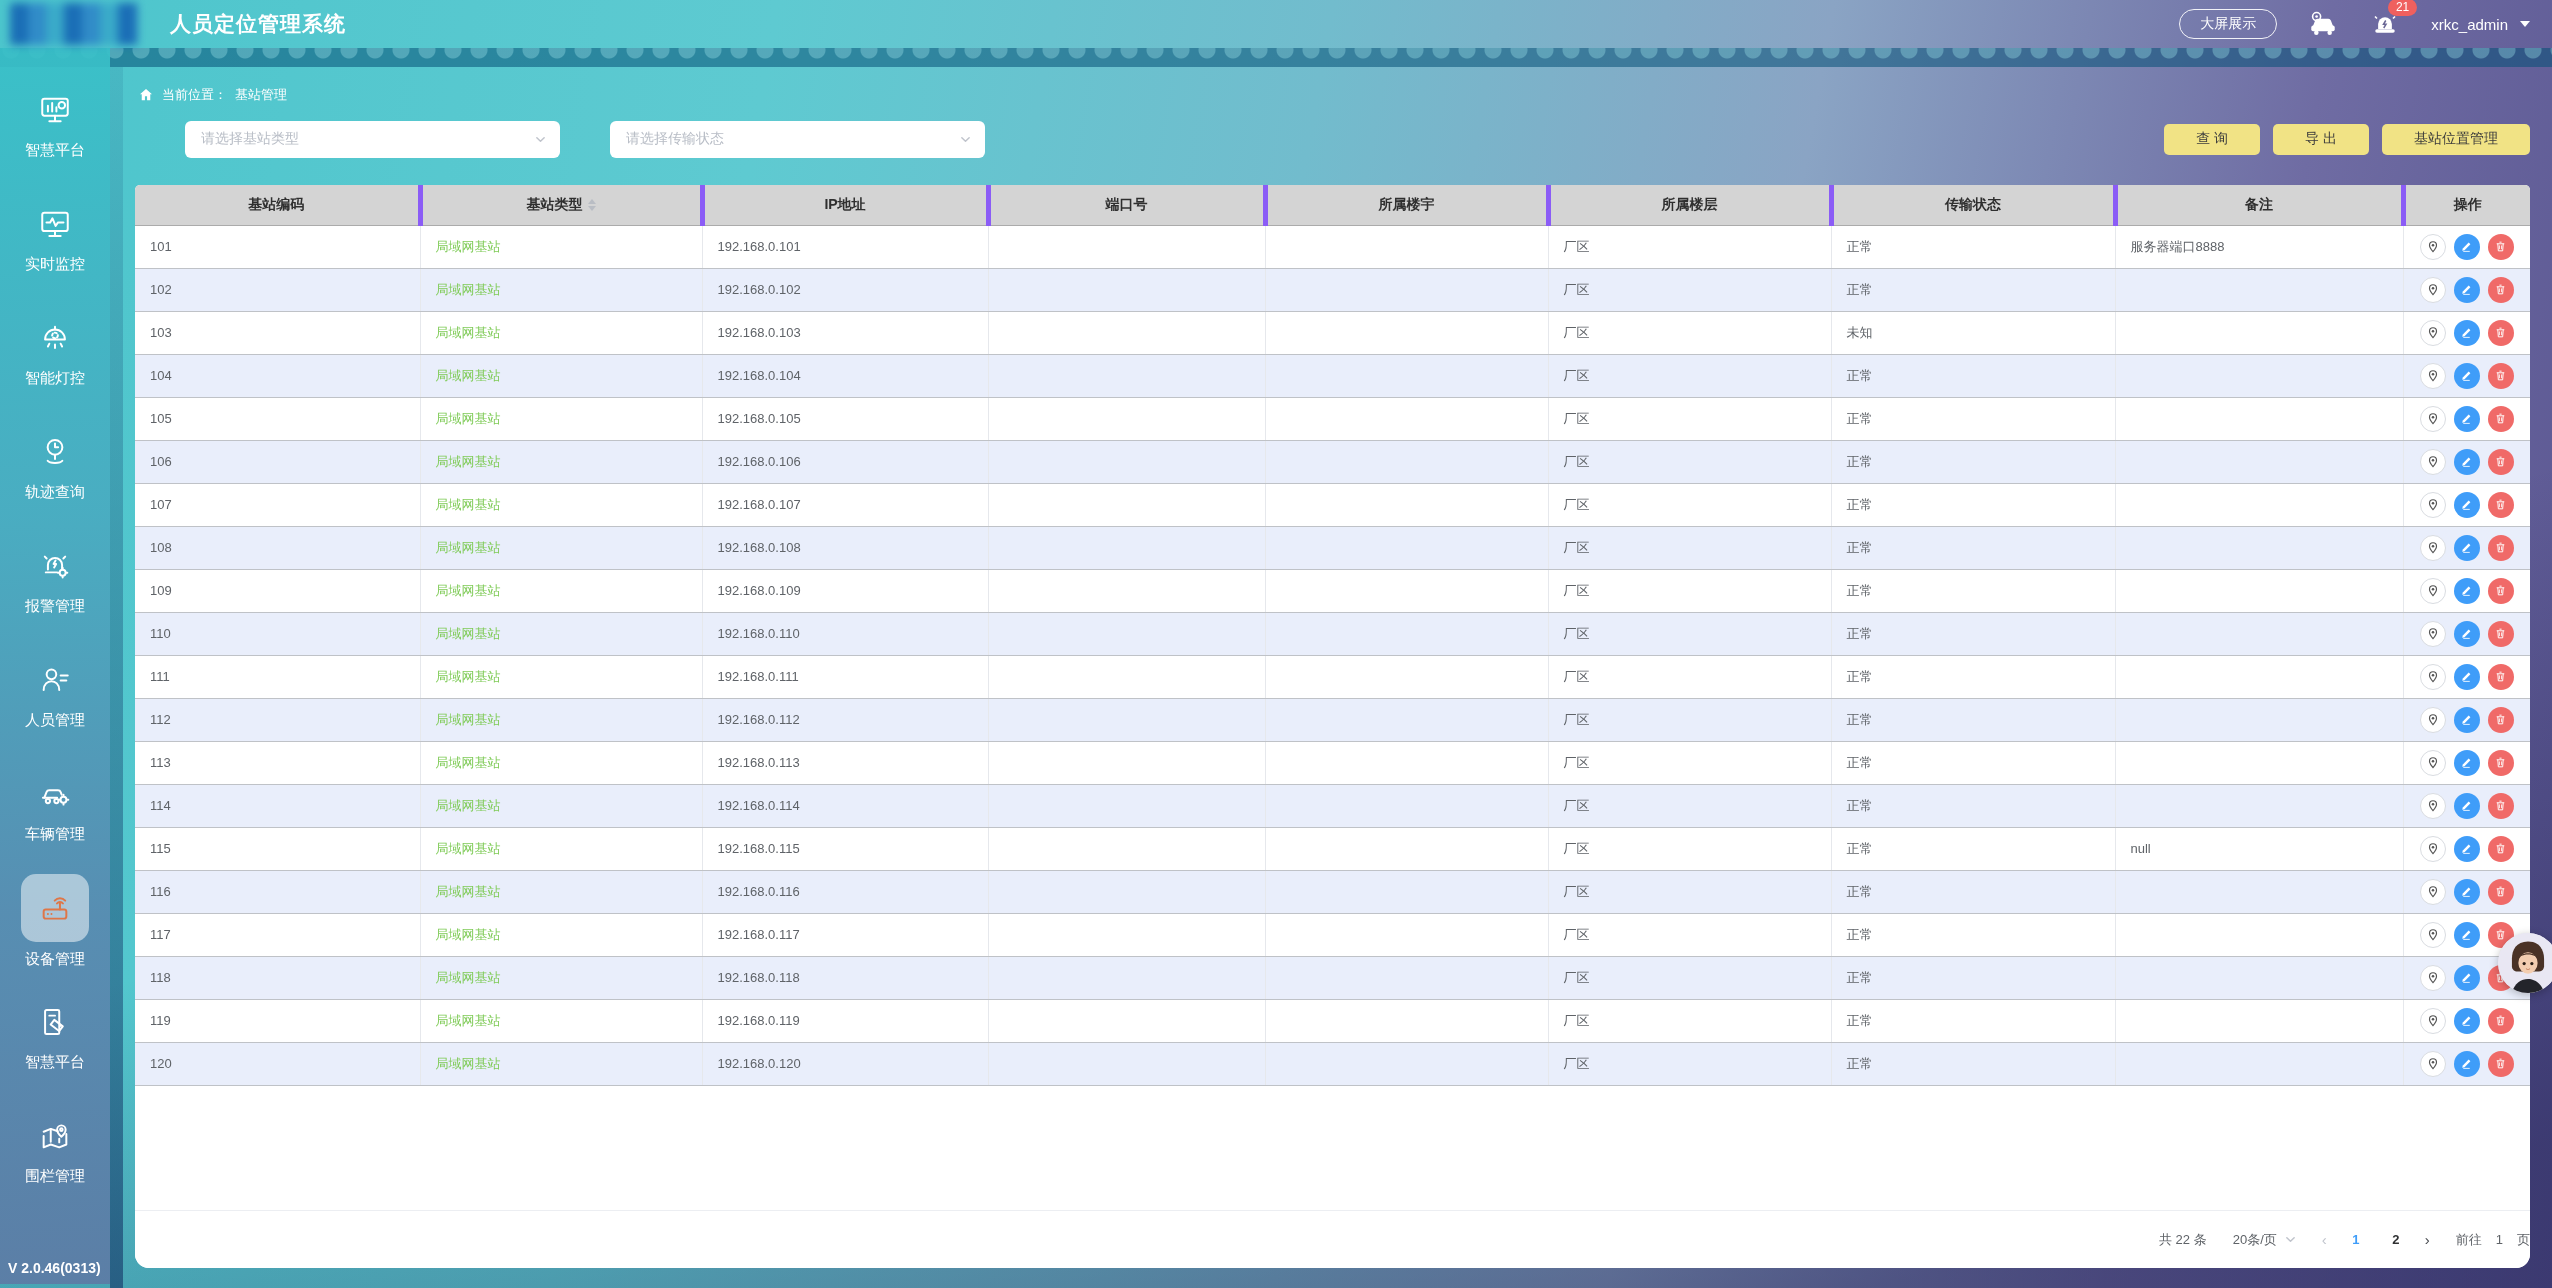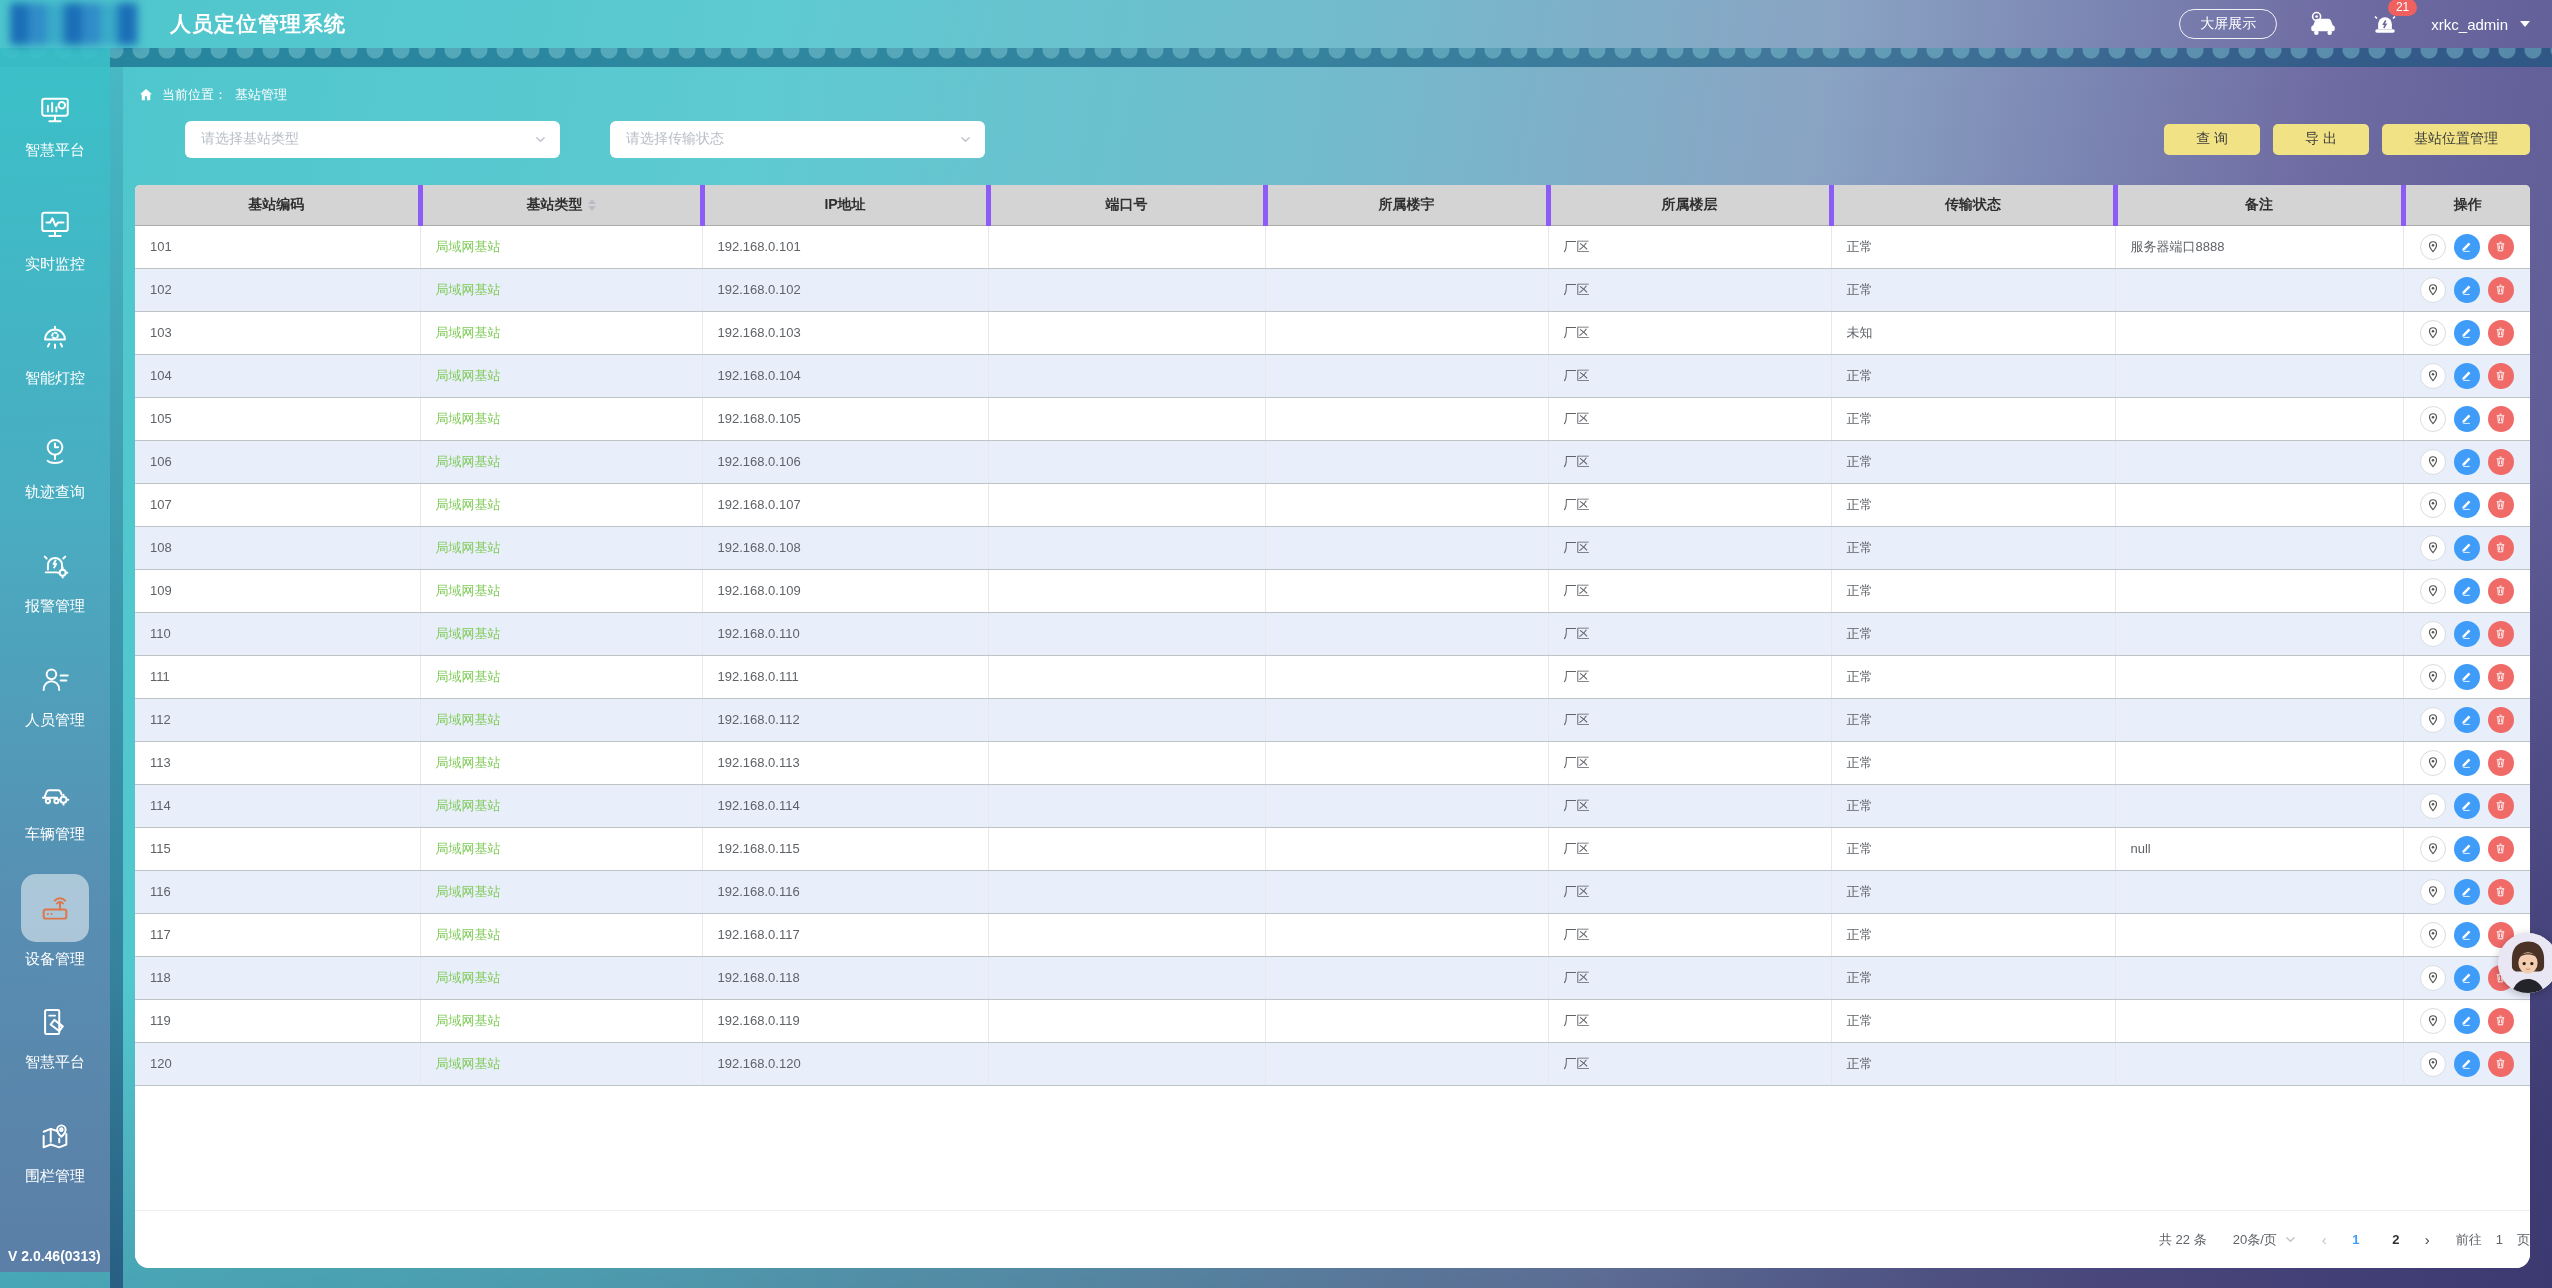--- a/index.html
+++ b/index.html
@@ -31,21 +31,21 @@
   .topbar-right{ margin-left:auto; display:flex; align-items:center; gap:30px; padding-right:22px; }
   .bigscreen-btn{ border:1px solid rgba(255,255,255,0.9); color:#fff; background:transparent;
     border-radius:16px; padding:5px 20px; font-size:14px; cursor:pointer; }
   .tb-icon{ position:relative; width:32px; height:32px; display:flex; align-items:center; justify-content:center; cursor:pointer; }
   .badge{ position:absolute; top:-9px; right:-16px; background:#ef605e; color:#fff; font-size:12px;
     border-radius:10px; padding:1px 8px; line-height:15px; }
   .user-box{ display:flex; align-items:center; gap:12px; color:#fff; font-size:15px; cursor:pointer; }
   .caret-down{ width:0; height:0; border-left:5px solid transparent; border-right:5px solid transparent; border-top:6px solid #fff; }
 
   
-  .sidebar{ position:absolute; left:0; top:48px; bottom:16px; width:110px; z-index:4;
+  .sidebar{ position:absolute; left:0; top:48px; bottom:4px; width:110px; z-index:4;
     background:linear-gradient(180deg, rgba(57,192,200,0.92) 0%, rgba(73,170,192,0.9) 38%, rgba(88,136,175,0.9) 70%, rgba(93,123,165,0.92) 100%);
     display:flex; flex-direction:column; align-items:center; padding-top:22px; }
   .side-item{ width:100%; height:106px; margin-bottom:8px; display:flex; flex-direction:column; align-items:center; justify-content:center; cursor:pointer; }
   .side-icon-wrap{ width:46px; height:46px; display:flex; align-items:center; justify-content:center; }
   .side-item.active .side-icon-wrap{ width:68px; height:68px; background:rgba(255,255,255,0.5); border-radius:15px; }
   .side-label{ color:#fff; font-size:15px; margin-top:8px; white-space:nowrap; }
   .icn{ width:34px; height:34px; stroke:#fff; fill:none; stroke-width:1.4; stroke-linecap:round; stroke-linejoin:round; }
   .side-item.active .icn{ stroke:#df7647; }
   .version{ position:absolute; left:8px; bottom:8px; color:#fff; font-weight:bold; font-size:14px; }
 

